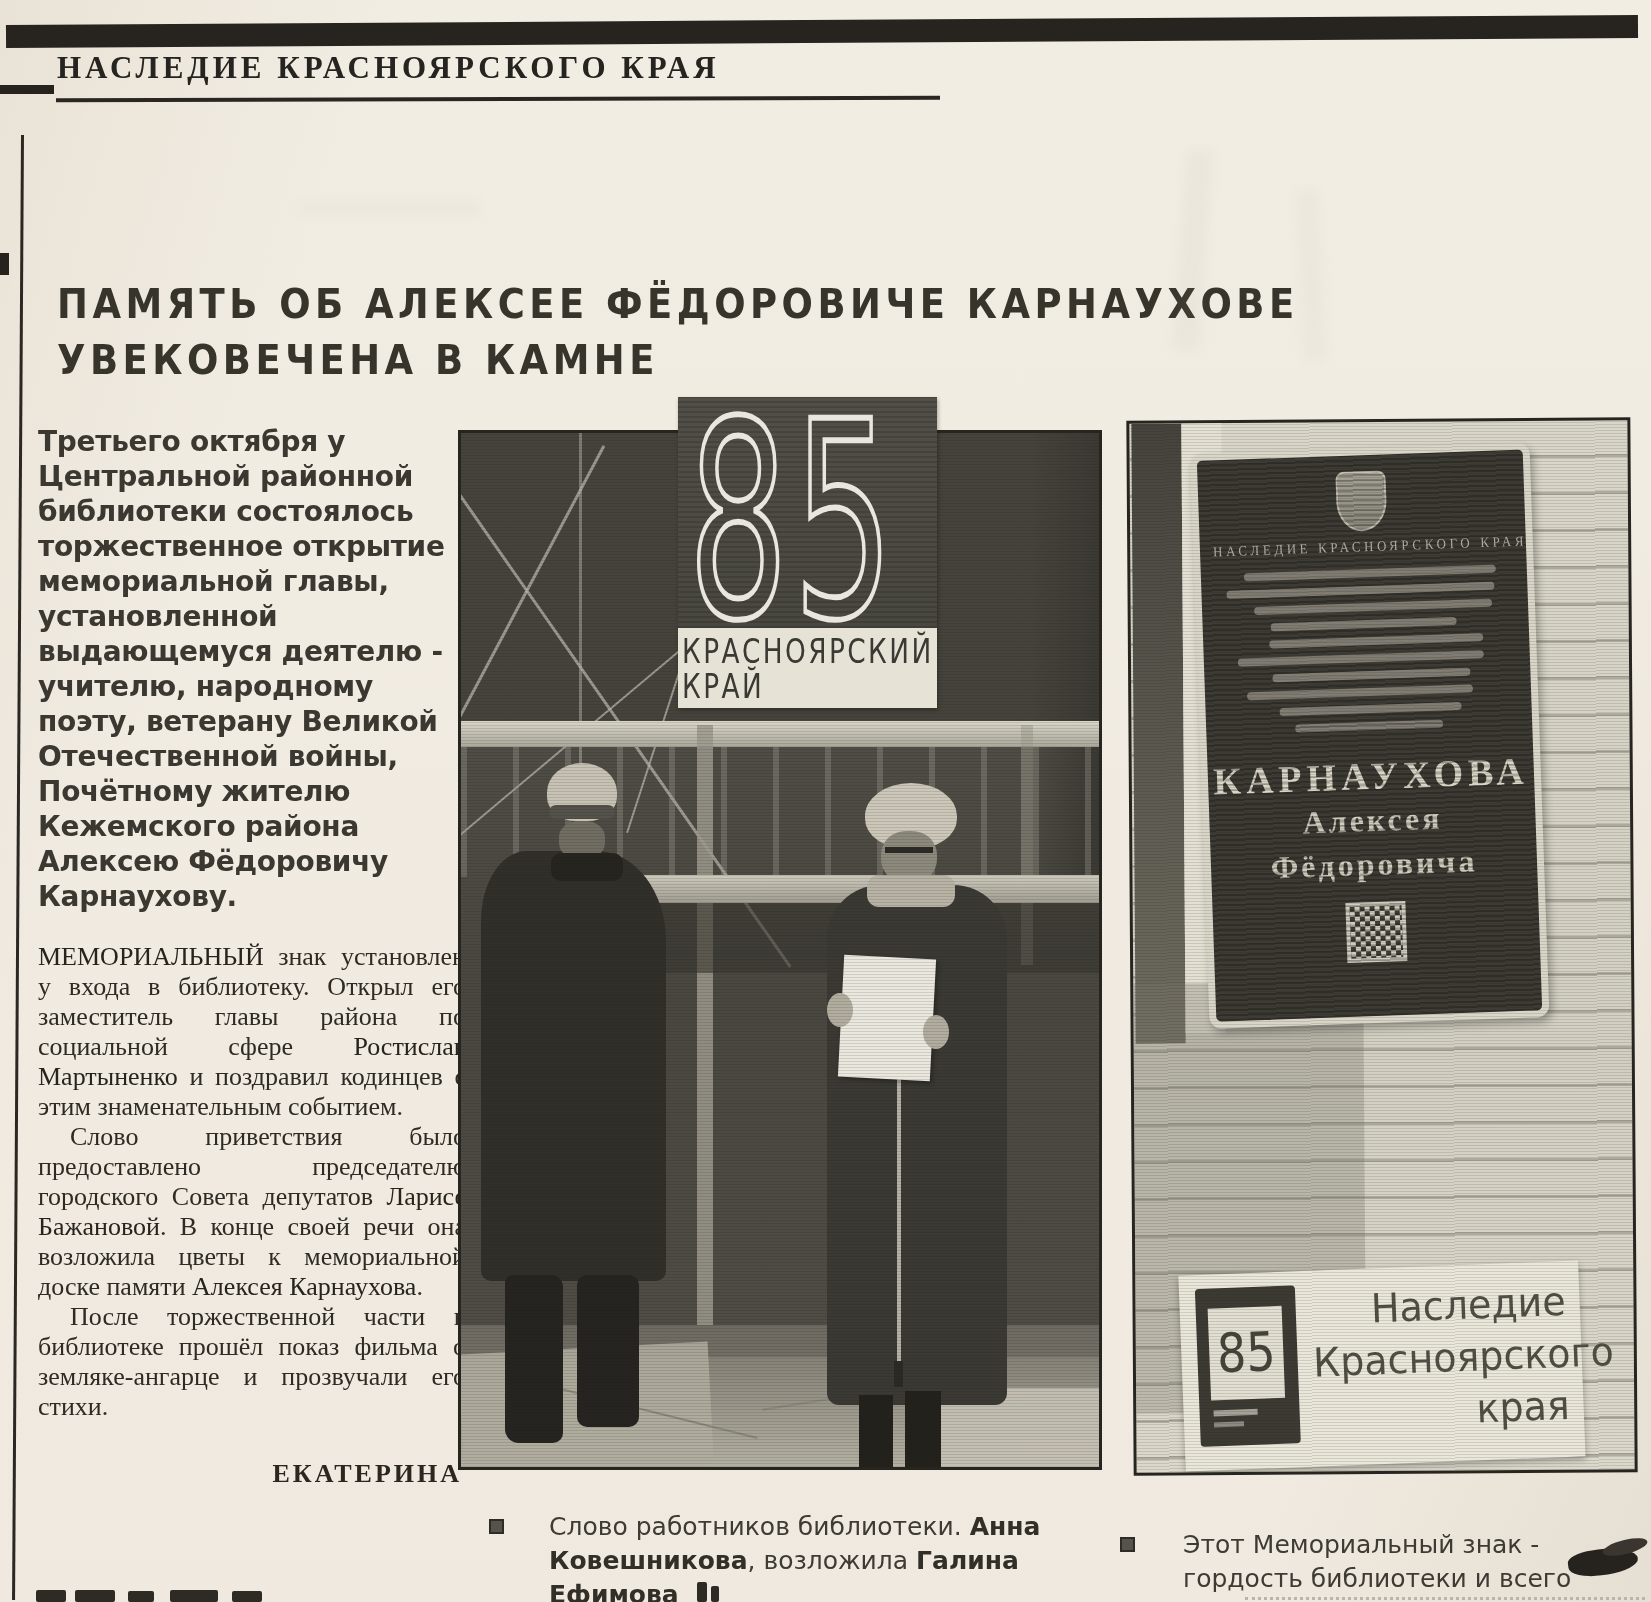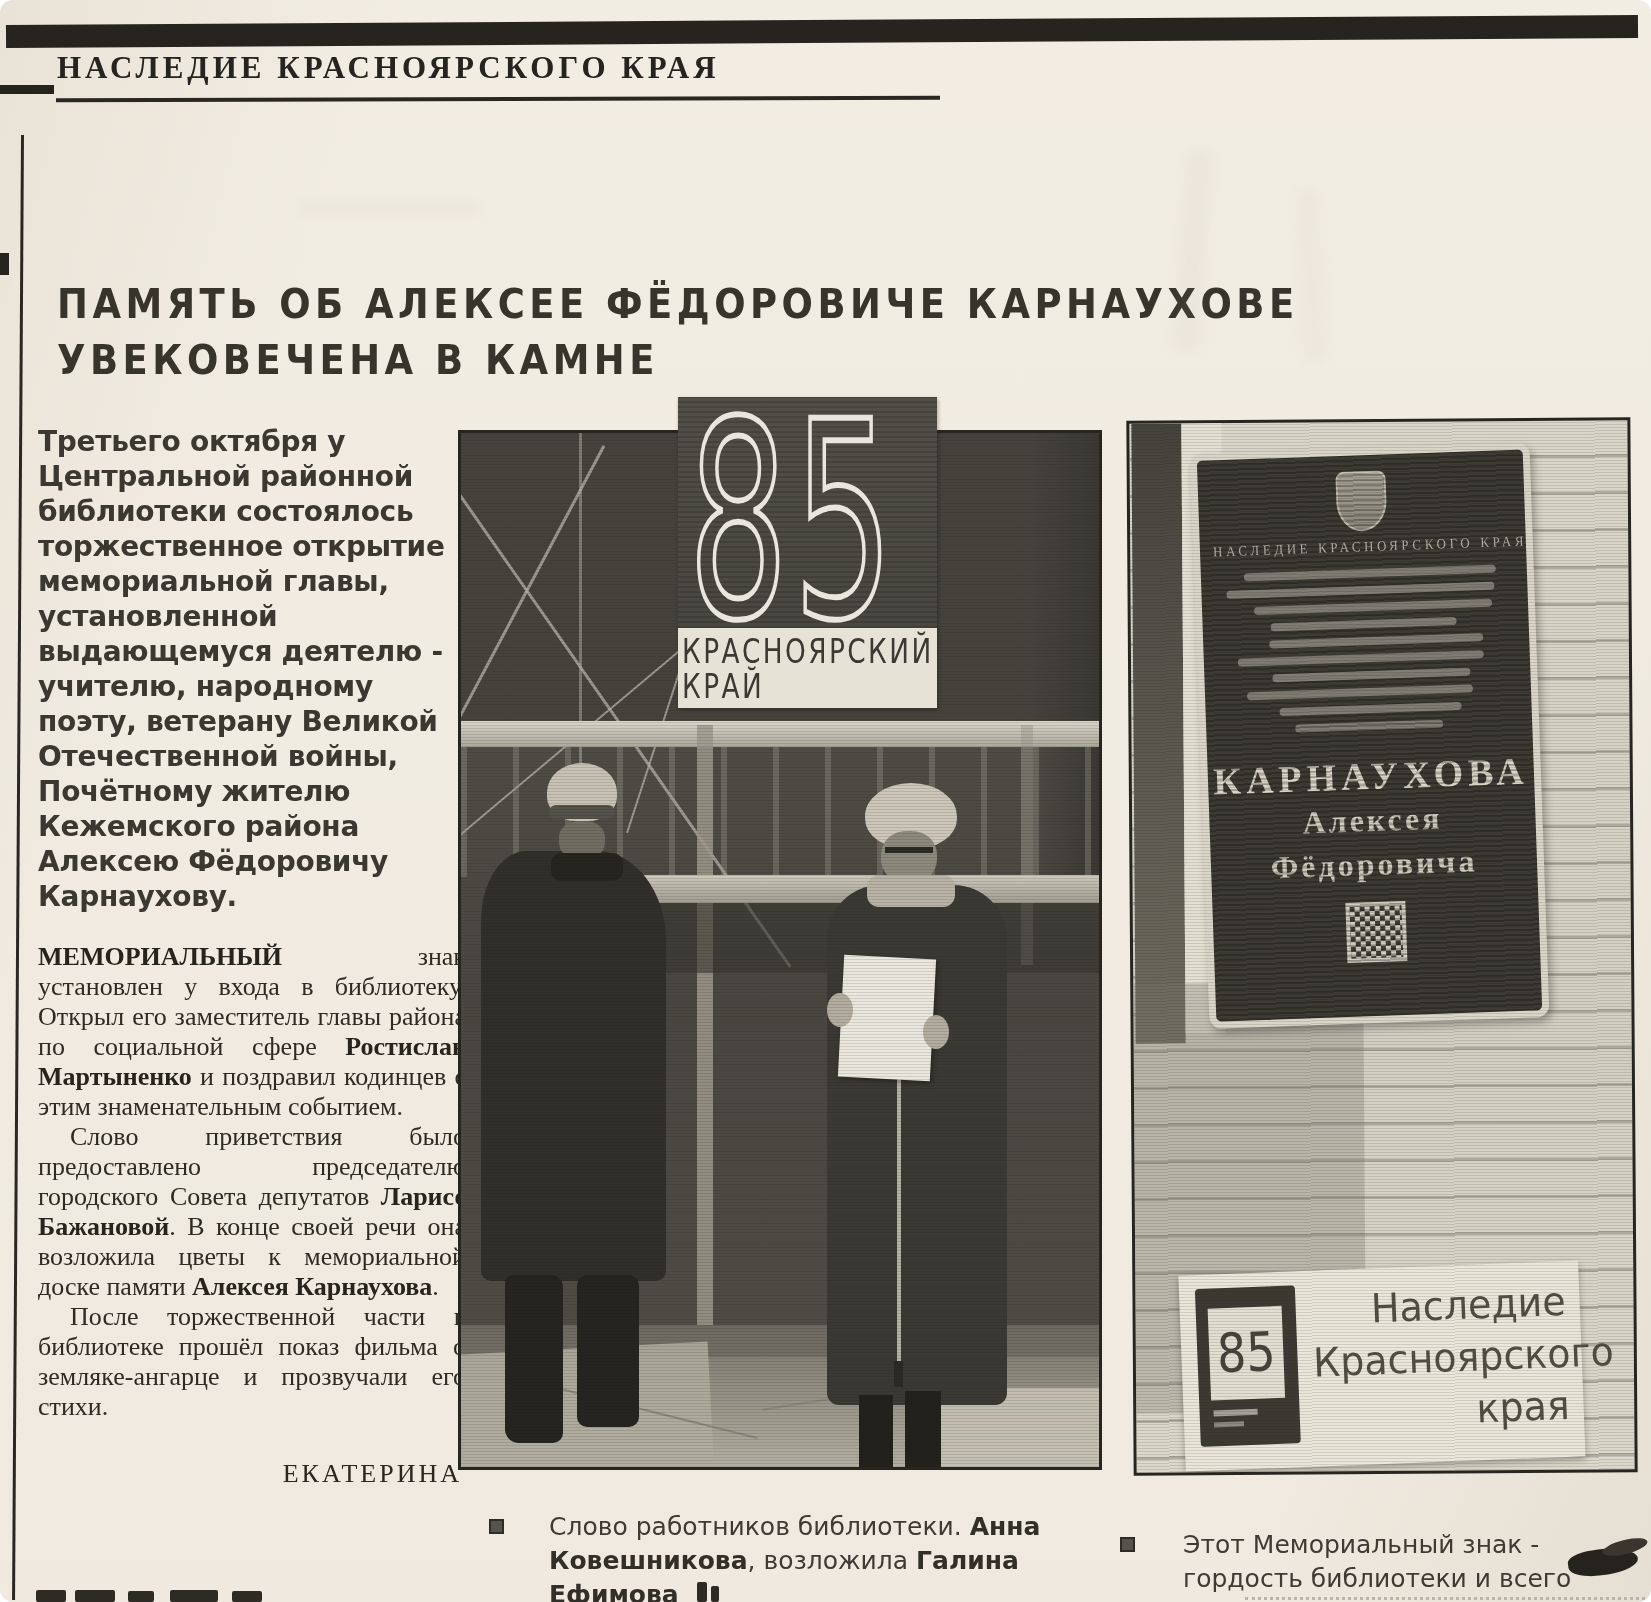--- a/index.html
+++ b/index.html
@@ -3,41 +3,40 @@
 <meta charset="utf-8">
 <style>
   html,body{margin:0;padding:0;}
   .page{
     position:relative;width:1651px;height:1602px;overflow:hidden;
     background:
       linear-gradient(110deg, rgba(205,195,178,.25), rgba(0,0,0,0) 18%, rgba(0,0,0,0) 82%, rgba(205,195,178,.28)),
       linear-gradient(#f2ede3,#efe9df);
     font-family:"Liberation Serif", serif;
     color:#2b2822;
-    border-radius:13px;
   }
   
   .topbar{position:absolute;left:6px;top:20px;width:1632px;height:23px;background:#27241f;transform:rotate(-0.35deg);}
   .leftrule{position:absolute;left:21px;top:135px;width:3px;height:1465px;background:#2b2823;transform:rotate(0.35deg);transform-origin:top;}
   .edge-mark1{position:absolute;left:0;top:85px;width:54px;height:9px;background:#26231e;}
   .edge-mark2{position:absolute;left:0;top:253px;width:9px;height:22px;background:#26231e;}
   .kicker{position:absolute;left:57px;top:50px;font-weight:700;font-size:31px;letter-spacing:4px;color:#262420;}
   .kicker-rule{position:absolute;left:56px;top:97px;width:884px;height:4px;background:#2a2722;transform:rotate(-0.15deg);}
   .headline{position:absolute;left:50px;top:102px;font-weight:700;font-size:142px;line-height:1;letter-spacing:4px;white-space:nowrap;color:#2b2822;}
   .subtitle{position:absolute;left:57px;top:276px;font-family:"DejaVu Sans",sans-serif;font-weight:700;font-size:41px;line-height:56px;letter-spacing:5px;color:#37342c;transform:scaleX(.9);transform-origin:left top;white-space:nowrap;}
   .ghost{position:absolute;background:#9b9488;filter:blur(6px);}
 
   
   .lede{position:absolute;left:38px;top:424px;width:428px;font-family:"DejaVu Sans",sans-serif;font-weight:700;font-size:28px;line-height:35px;color:#3b3831;letter-spacing:-0.3px;}
   .bodycol{position:absolute;left:38px;top:942px;width:428px;font-size:26px;line-height:30px;text-align:justify;color:#2e2b25;}
   .bodycol p{margin:0;}
   .bodycol p.ind{text-indent:32px;}
-  .bodycol b{font-weight:700;color:#27241e;margin-top:12px;}
+  .bodycol b{font-weight:400;color:#27241e;margin-top:12px;}
   .byline{position:absolute;left:38px;top:1458px;width:424px;text-align:right;}
-  .byline .nm{font-weight:400;font-size:26px;letter-spacing:3px;line-height:31px;color:#2a2721;}
+  .byline .nm{font-weight:700;font-size:26px;letter-spacing:3px;line-height:31px;color:#2a2721;}
   .byline .cr{font-style:italic;font-size:29px;line-height:36px;color:#2e2b25;}
 
   
   .photo{position:absolute;overflow:hidden;border:3px solid #27251f;box-sizing:border-box;}
   .halftone{position:absolute;inset:0;background:repeating-linear-gradient(0deg, rgba(20,24,18,.13) 0 1px, rgba(0,0,0,0) 1px 3px);pointer-events:none;}
   .abs{position:absolute;}
 
   
   .mphoto{left:458px;top:430px;width:644px;height:1040px;background:linear-gradient(180deg,#55534b,#494740 55%,#514f47);}
   .mp-topwall{left:0;top:0;width:644px;height:300px;background:#45433c;}

